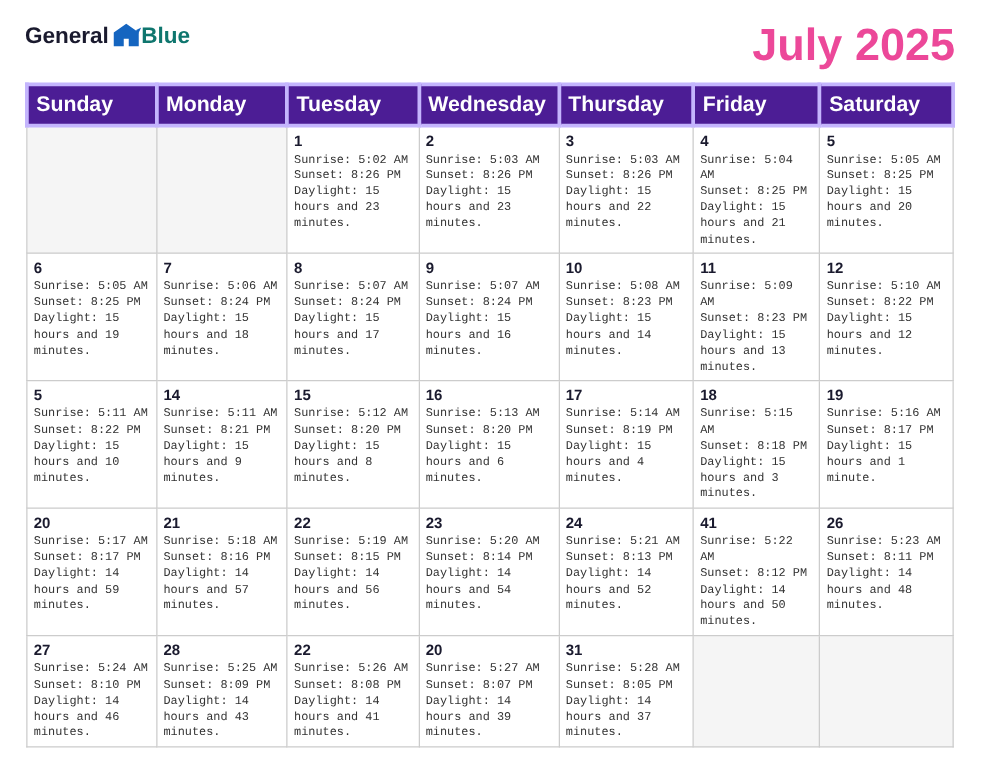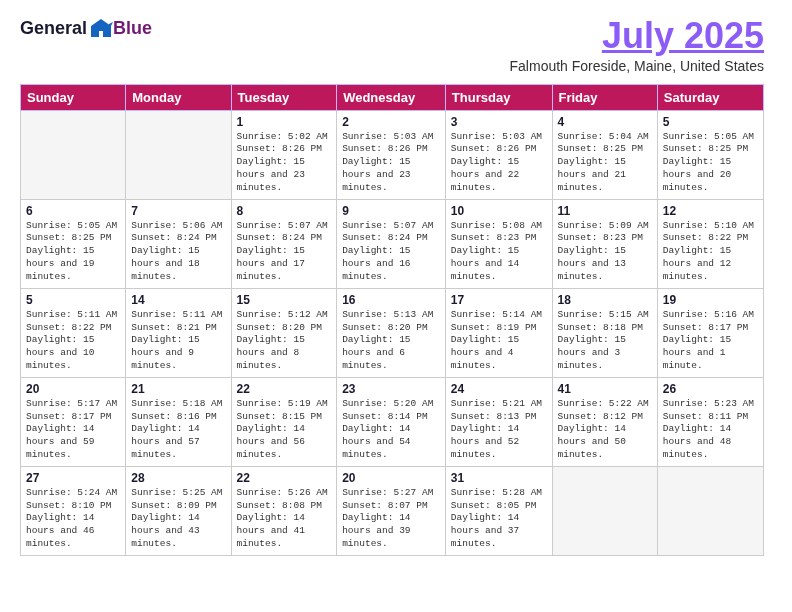--- a/index.html
+++ b/index.html
@@ -27,54 +27,53 @@
       align-items: flex-start;
     }
     .logo-text {
       display: flex;
       align-items: center;
       font-size: 18px;
       font-weight: bold;
       color: #1a1a2e;
     }
     .logo-general { color: #1a1a2e; }
-    .logo-blue { color: #701a75; }
+    .logo-blue { color: #0f766e; }
     .logo-icon {
       width: 24px;
       height: 24px;
       margin-left: 2px;
     }
     .title-block {
       text-align: right;
     }
     .month-year {
       font-size: 36px;
       font-weight: bold;
-      color: #8b5cf6;
+      color: #ec4899;
       line-height: 1.1;
-      text-decoration: underline;
     }
     .location {
       font-size: 14px;
       color: #333;
       margin-top: 2px;
     }
     .calendar {
       width: 100%;
       border-collapse: collapse;
       border: 1px solid #ccc;
     }
     .calendar th {
-      background: #be185d;
+      background: #4c1d95;
       color: #fff;
-      font-size: 13px;
+      font-size: 17px;
       font-weight: bold;
       padding: 5px 6px;
       text-align: left;
-      border: 1px solid #c4b5fd;
+      border: 3px solid #c4b5fd;
     }
     .calendar td {
       vertical-align: top;
       border: 1px solid #ccc;
       padding: 4px 5px;
       font-size: 10px;
       color: #333;
       width: 113px;
       height: 78px;
       background: #fff;
@@ -107,21 +106,20 @@
         <span class="logo-general">General</span>
         <svg class="logo-icon" viewBox="0 0 24 24">
           <path d="M12 3 L22 10 L22 21 L14 21 L14 15 L10 15 L10 21 L2 21 L2 10 Z" fill="#1565c0"></path>
           <path d="M20 8 L24 6 L20 14 Z" fill="#1565c0"></path>
         </svg>
         <span class="logo-blue">Blue</span>
       </div>
     </div>
     <div class="title-block">
       <div class="month-year">July 2025</div>
-      <div class="location">Falmouth Foreside, Maine, United States</div>
     </div>
   </div>
 
   <table class="calendar">
     <thead>
       <tr>
       <th>Sunday</th>
           <th>Monday</th>
           <th>Tuesday</th>
           <th>Wednesday</th>

